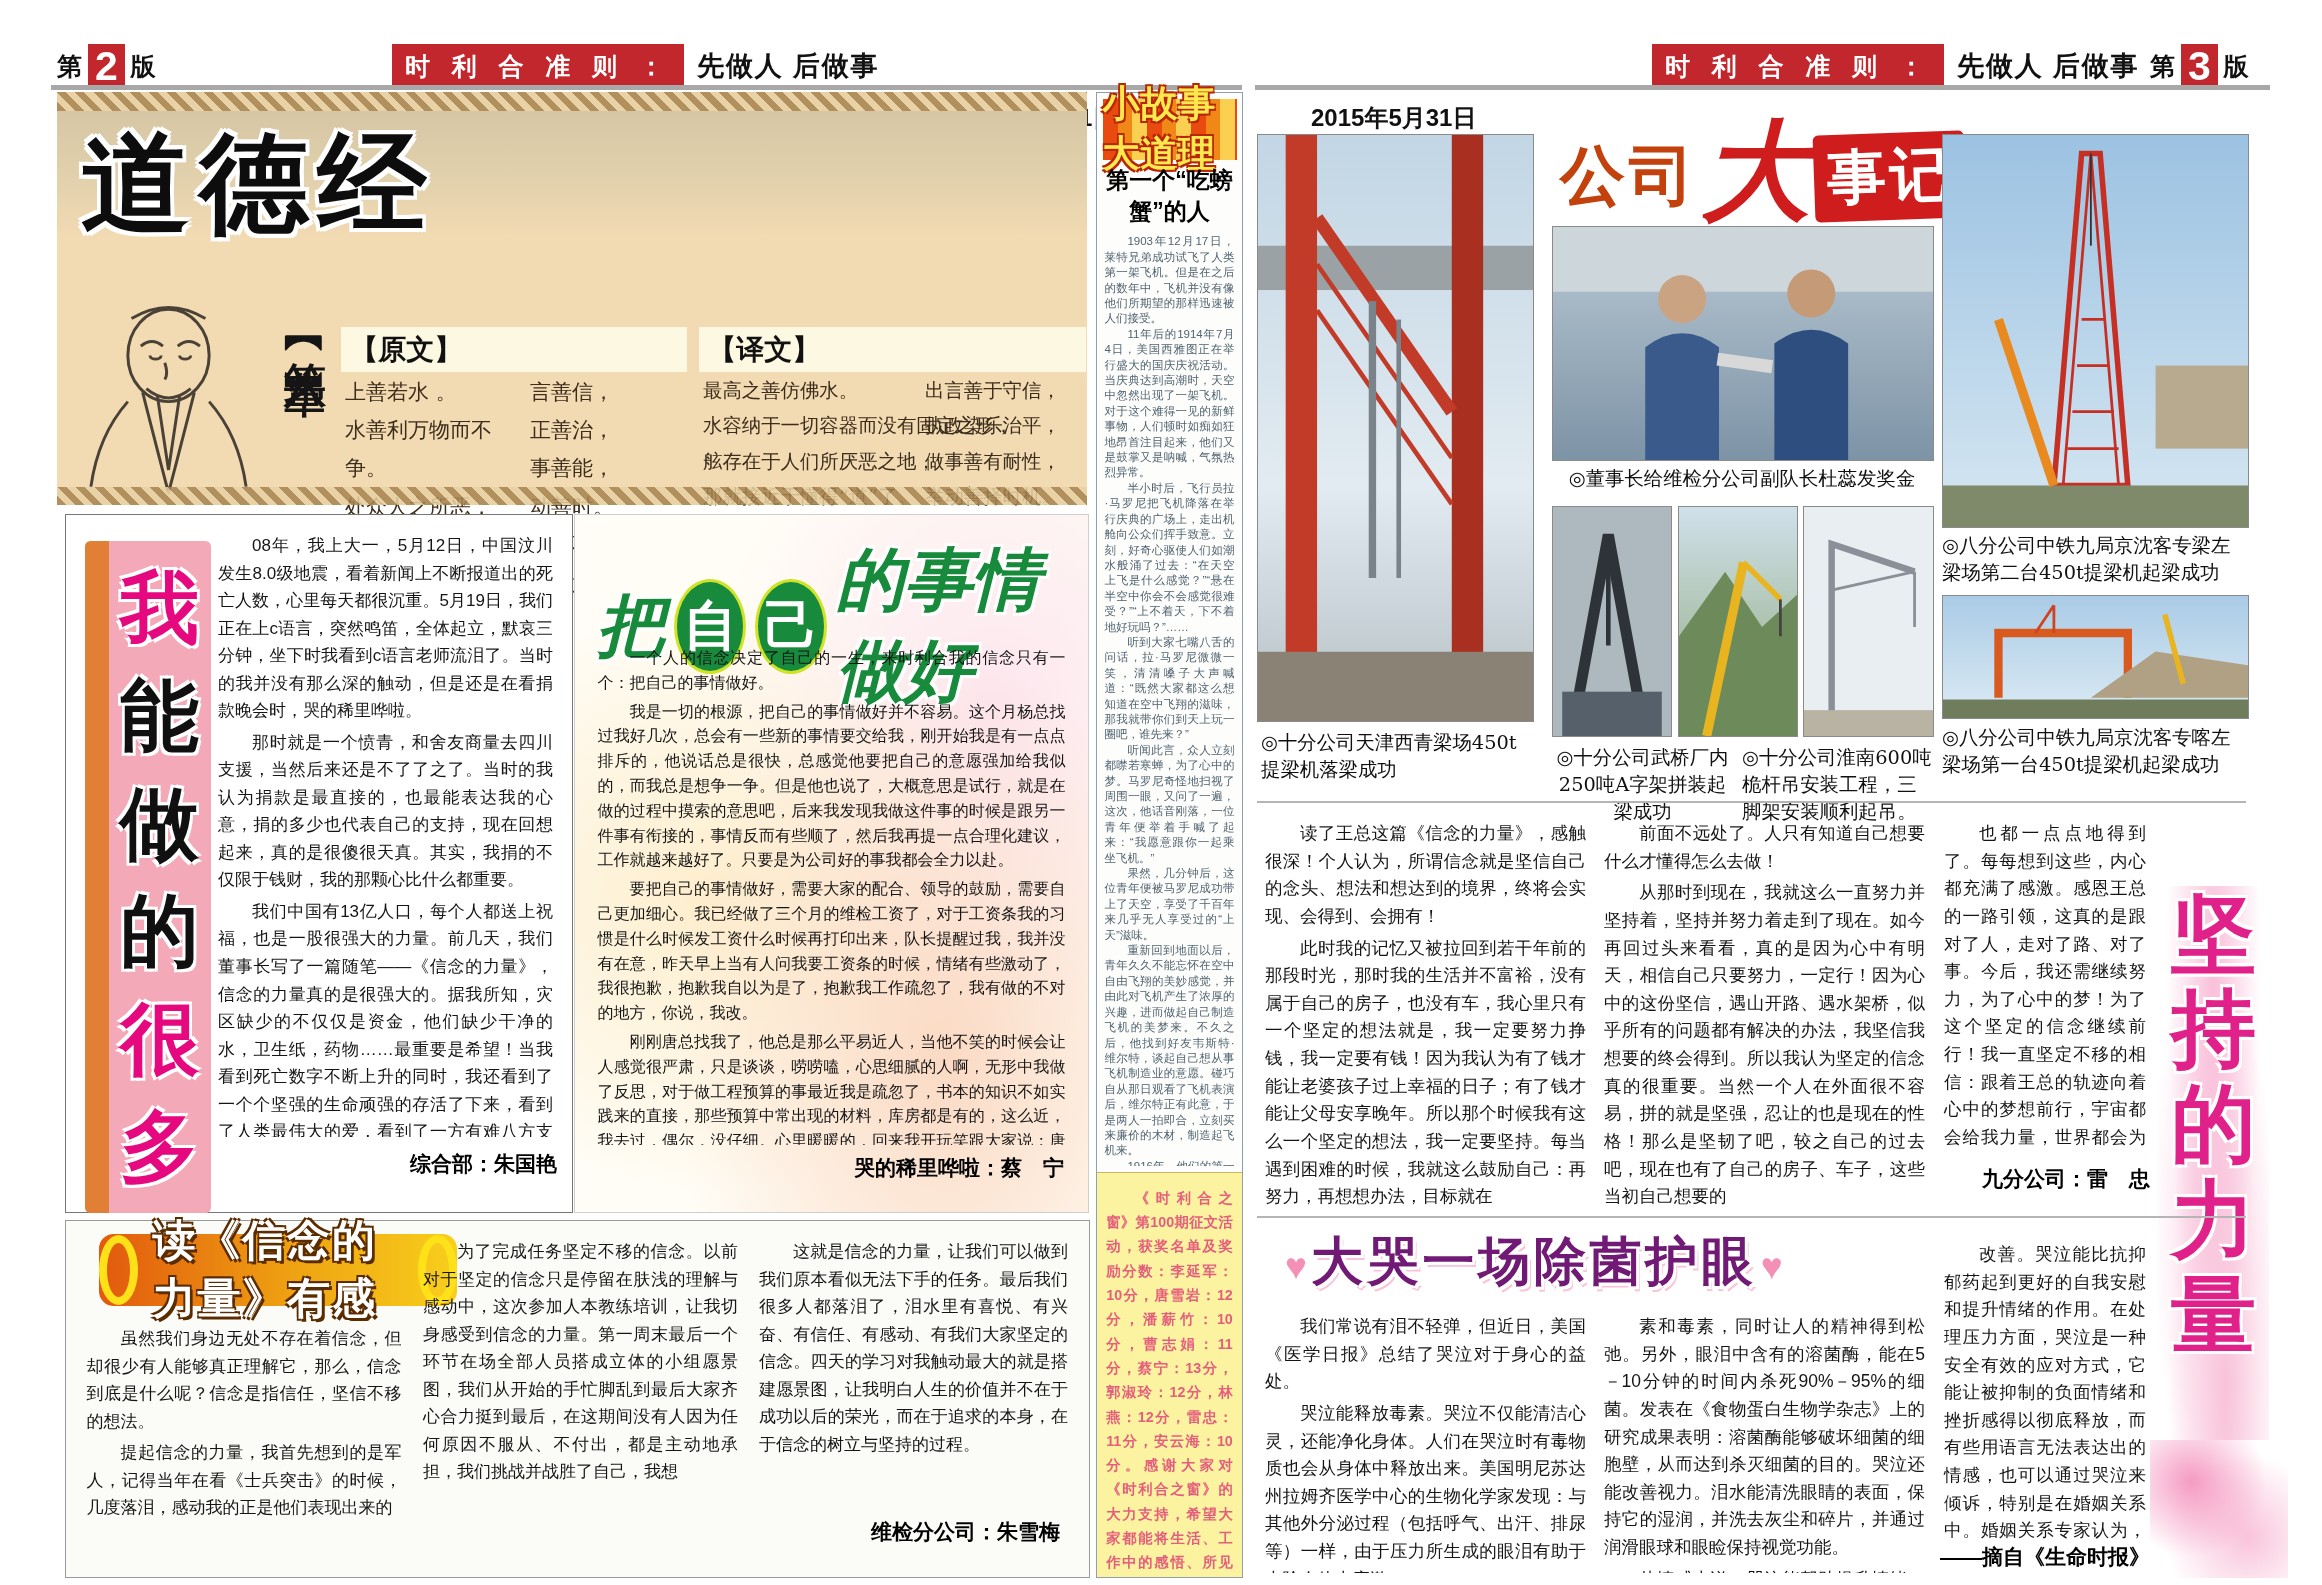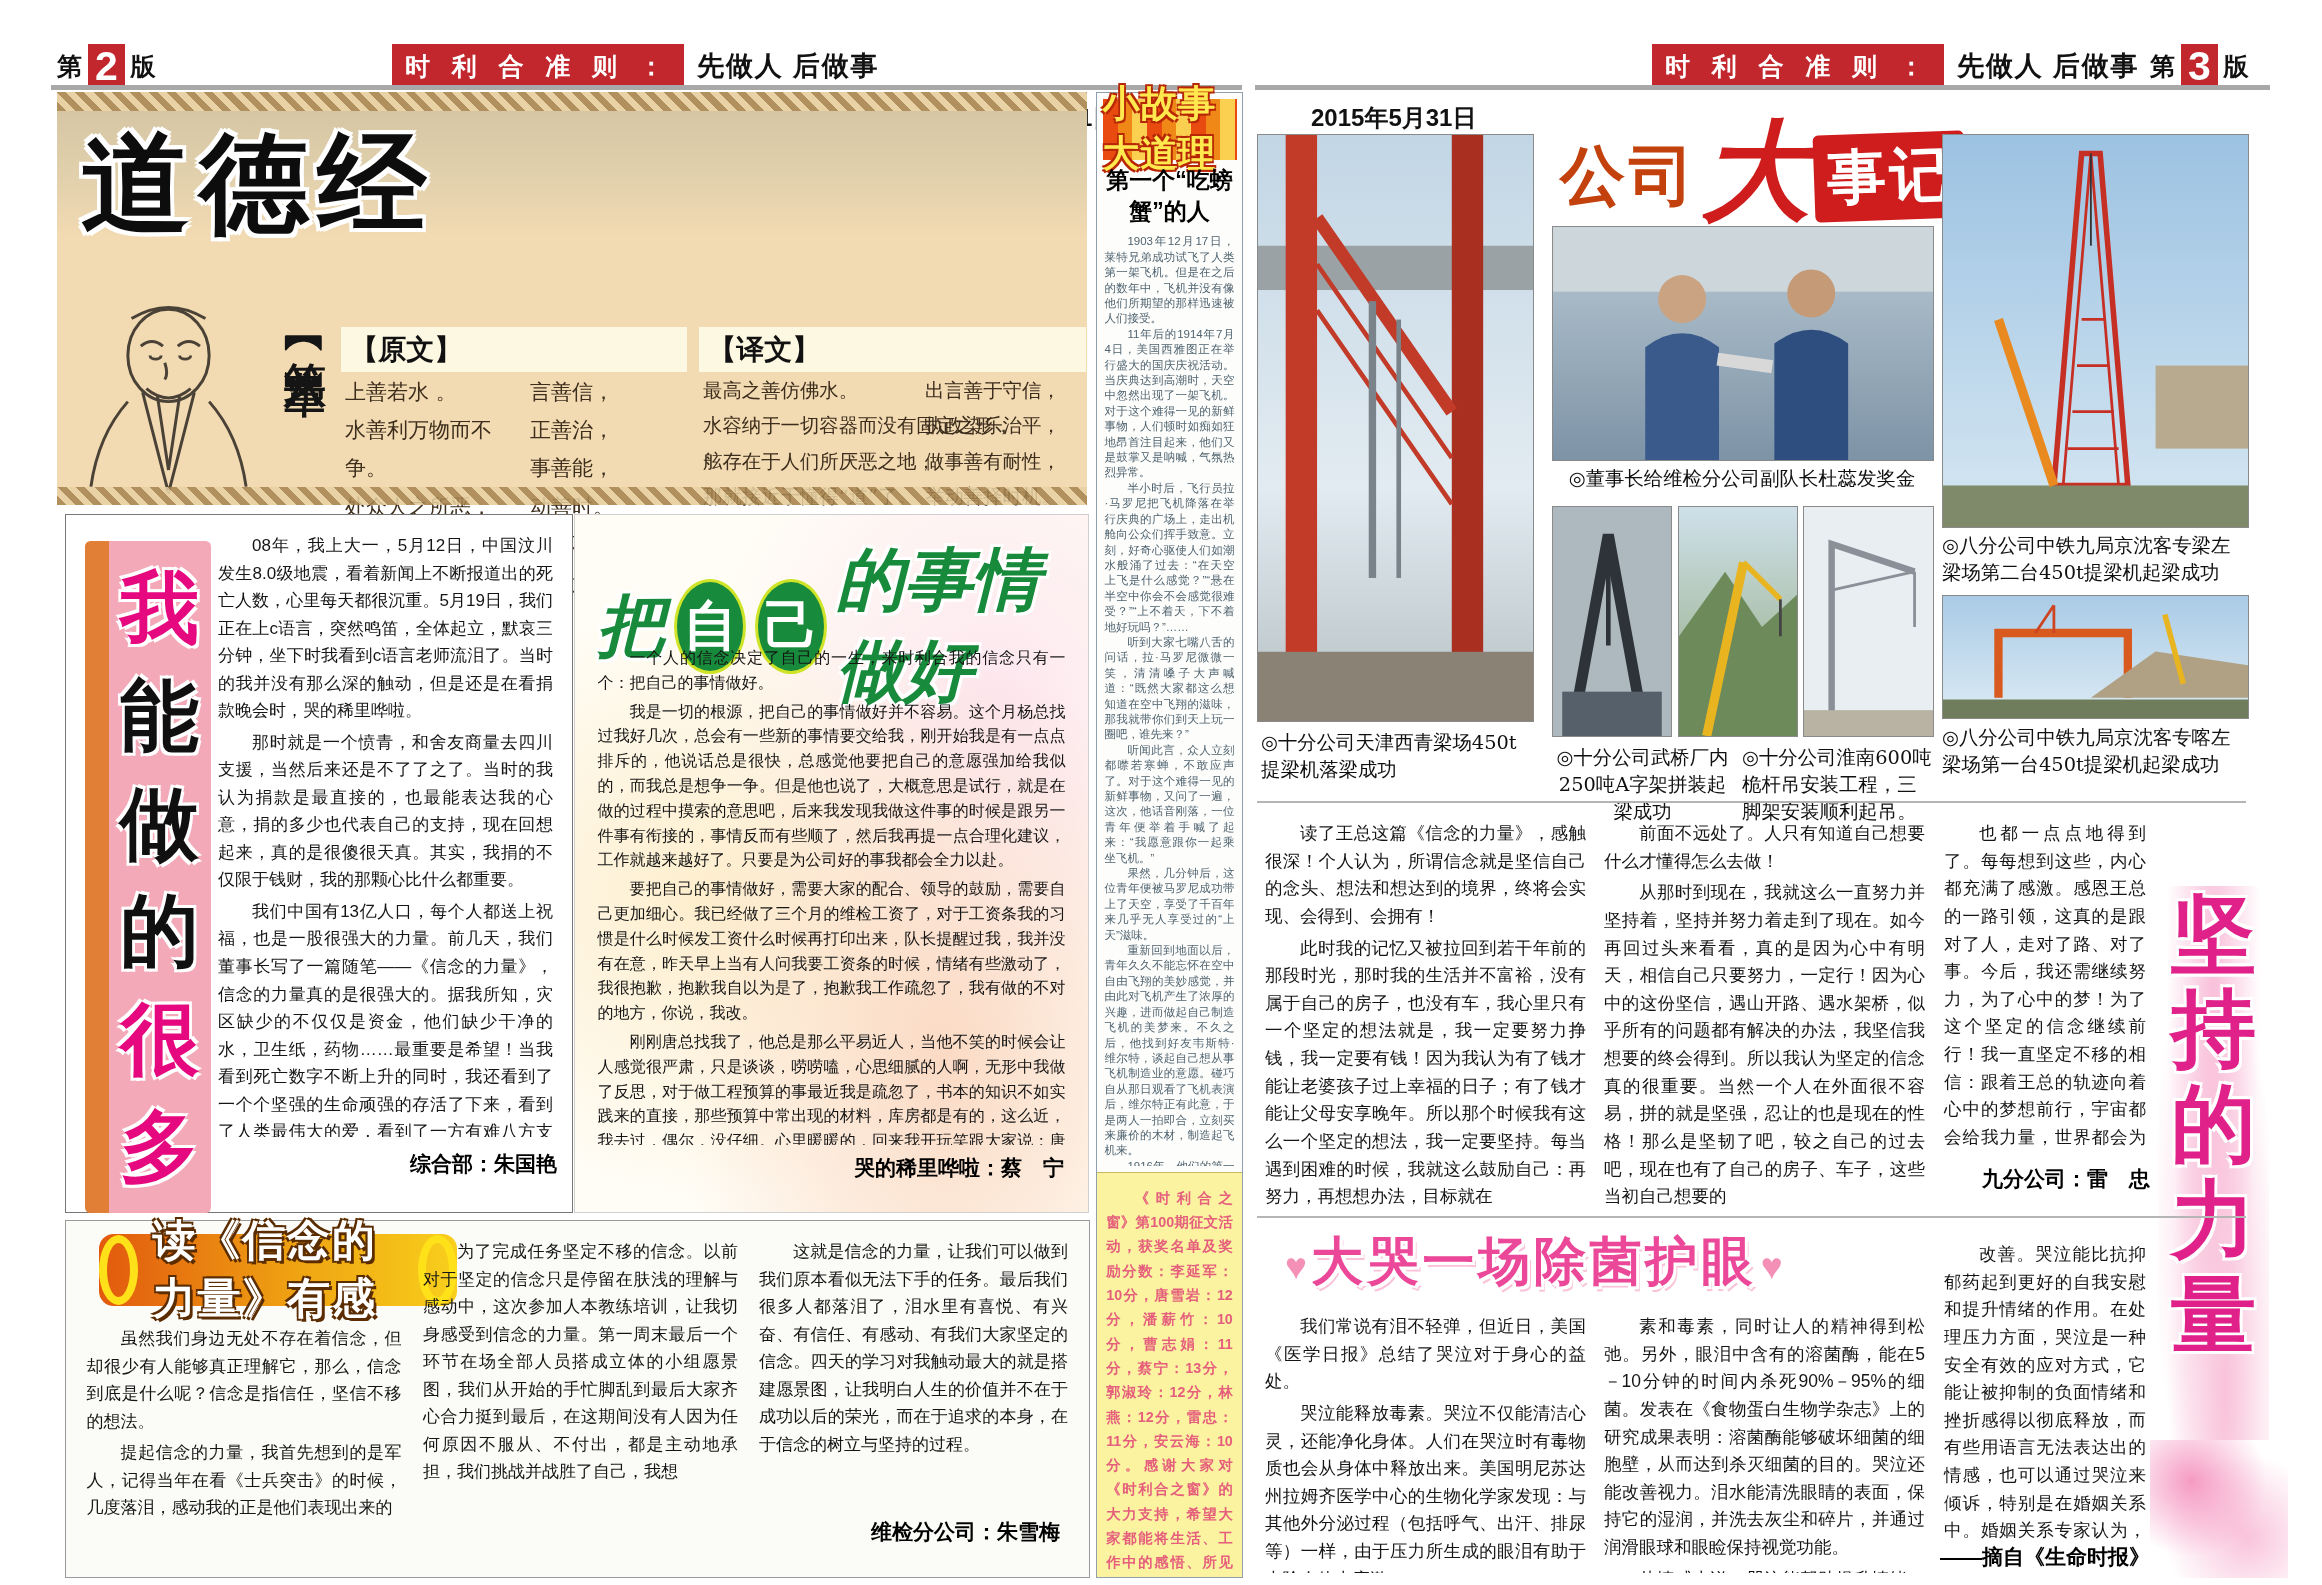--- a/index.html
+++ b/index.html
@@ -73,21 +73,21 @@
   .photo{overflow:hidden;border:0.9px solid #8a8a8a;}
   .cap{font-family:"DejaVu Serif", serif;font-size:19.4px;line-height:1.4;color:#101010;}
   .body19{font-size:17.5px;line-height:1.58;color:#151515;overflow:hidden;}
   .v-title{display:flex;flex-direction:column;align-items:center;}
   .v-title span{font-size:85px;font-weight:900;color:#e0218a;line-height:1.12;
      text-shadow:-2.8px -2.8px 0 #fff,2.8px -2.8px 0 #fff,-2.8px 2.8px 0 #fff,2.8px 2.8px 0 #fff;}
   .v-bg{background:
      radial-gradient(ellipse at 50% 15%, rgba(247,170,205,.75) 0%, rgba(247,170,205,0) 60%),
      radial-gradient(ellipse at 40% 60%, rgba(250,205,225,.7) 0%, rgba(250,205,225,0) 55%),
      radial-gradient(ellipse at 60% 90%, rgba(244,150,190,.6) 0%, rgba(244,150,190,0) 60%);}
-  .cry-title{font-size:52px;font-weight:900;color:#ec4899;letter-spacing:3.7px;
+  .cry-title{font-size:52px;font-weight:900;color:#701a75;letter-spacing:3.7px;
      text-shadow:-2.8px -2.8px 0 #fff,2.8px -2.8px 0 #fff,-2.8px 2.8px 0 #fff,2.8px 2.8px 0 #fff,3.7px 4.6px 0 #f9c3da;}
   .heart{color:#f48fb6;font-size:37px;}
   .splash{background:
      radial-gradient(ellipse at 30% 30%, rgba(243,130,180,.8) 0%, rgba(243,130,180,0) 55%),
      radial-gradient(ellipse at 70% 70%, rgba(248,180,210,.8) 0%, rgba(248,180,210,0) 60%);}
   .rule{background:#b5b5b5;}
 </style>
 </head>
 <body>
 
@@ -193,21 +193,21 @@
   <div class="abs strip" style="left:1096px;top:92px;width:145px;height:1484px;">
     <div class="strip-hd" style="height:61px;margin:5.5px;">
       <span>小故事大道理</span>
     </div>
     <div class="strip-sub">第一个“吃螃蟹”的人</div>
     <div class="story" style="margin:7.4px 7.4px 0 7.4px;height:932px;">
         <p>1903年12月17日，莱特兄弟成功试飞了人类第一架飞机。但是在之后的数年中，飞机并没有像他们所期望的那样迅速被人们接受。</p>
         <p>11年后的1914年7月4日，美国西雅图正在举行盛大的国庆庆祝活动。当庆典达到高潮时，天空中忽然出现了一架飞机。对于这个难得一见的新鲜事物，人们顿时如痴如狂地昂首注目起来，他们又是鼓掌又是呐喊，气氛热烈异常。</p>
         <p>半小时后，飞行员拉·马罗尼把飞机降落在举行庆典的广场上，走出机舱向公众们挥手致意。立刻，好奇心驱使人们如潮水般涌了过去：“在天空上飞是什么感觉？”“悬在半空中你会不会感觉很难受？”“上不着天，下不着地好玩吗？”……</p>
         <p>听到大家七嘴八舌的问话，拉·马罗尼微微一笑，清清嗓子大声喊道：“既然大家都这么想知道在空中飞翔的滋味，那我就带你们到天上玩一圈吧，谁先来？”</p>
-        <p>听闻此言，众人立刻都噤若寒蝉，不敢应声了。对于这个难得一见的新鲜事物，又问了一遍，这次，他话音刚落，一位青年便举着手喊了起来：“我愿意跟你一起乘坐飞机。”</p>
+        <p>听闻此言，众人立刻都噤若寒蝉，为了心中的梦。马罗尼奇怪地扫视了周围一眼，又问了一遍，这次，他话音刚落，一位青年便举着手喊了起来：“我愿意跟你一起乘坐飞机。”</p>
         <p>果然，几分钟后，这位青年便被马罗尼成功带上了天空，享受了千百年来几乎无人享受过的“上天”滋味。</p>
         <p>重新回到地面以后，青年久久不能忘怀在空中自由飞翔的美妙感觉，并由此对飞机产生了浓厚的兴趣，进而做起自己制造飞机的美梦来。不久之后，他找到好友韦斯特·维尔特，谈起自己想从事飞机制造业的意愿。碰巧自从那日观看了飞机表演后，维尔特正有此意，于是两人一拍即合，立刻买来廉价的木材，制造起飞机来。</p>
         <p>1916年，他们的第一架飞机——浮筒式小木飞机被制造成功并试飞成功了。随后，他们在西雅图郊区成立了自己的“太平洋航空产品公司”，迈开了生产飞机的正规步伐。</p>
       </div>
     <div class="notice" style="height:378px;margin-top:5.5px;">《时利合之窗》第100期征文活动，获奖名单及奖励分数：李延军：10分，唐雪岩：12分，潘薪竹：10分，曹志娟：11分，蔡宁：13分，郭淑玲：12分，林燕：12分，雷忠：11分，安云海：10分。感谢大家对《时利合之窗》的大力支持，希望大家都能将生活、工作中的感悟、所见所闻、心得体会记录下来，与大家一起分享。相信在这里一定能让你的风采得以充分地展现！</div>
   </div>
 
   <div class="abs ev-title" style="left:1560px;top:122px;">
     <span class="ev-t1">公司</span>
     <span class="ev-t2">大</span>

